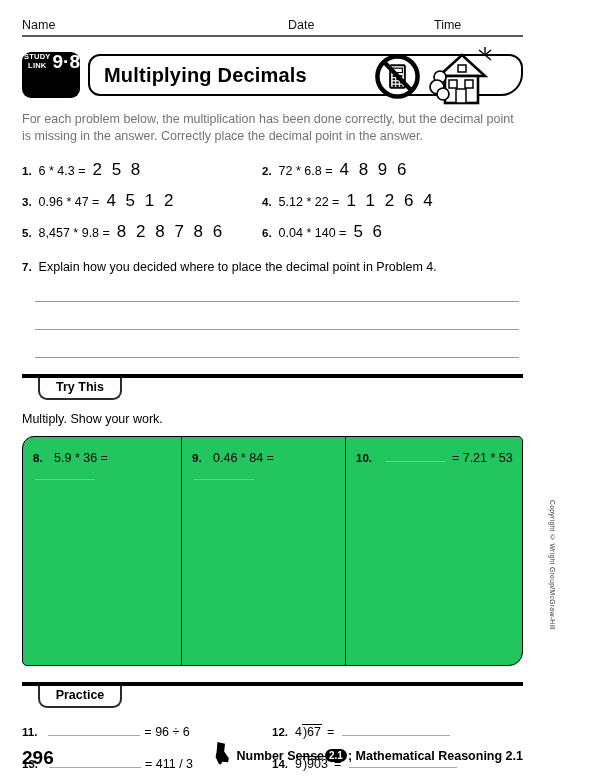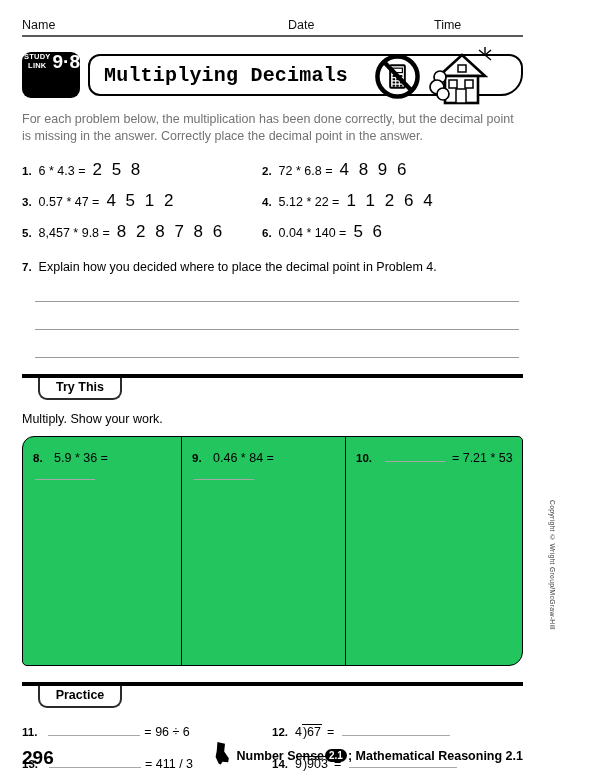--- a/index.html
+++ b/index.html
@@ -20,21 +20,21 @@
   .badge {
     width:58px; height:46px; background:#000; border-radius:9px;
     color:#fff; text-align:center; flex:0 0 auto; z-index:2;
     display:flex; flex-direction:row; justify-content:center;
   }
   .badge-top { font-size:7.5px; font-weight:bold; letter-spacing:0.2px; line-height:9px; }
   .badge-num { font-size:19px; font-weight:bold; line-height:19px; }
   .title-box {
     position:relative; flex:1; height:42px; margin-left:8px;
     border:2.2px solid #000; border-radius:12px 14px 22px 12px;
-    display:flex; align-items:center; background:#fff;font-family:Liberation Mono, monospace;
+    display:flex; align-items:center; background:#fff;
   }
   .title-text { font-size:20px; font-weight:bold; letter-spacing:0.2px; padding-left:14px; }
   .no-calc { position:absolute; right:100px; top:-3px; }
   .house { position:absolute; right:28px; top:-10px; }
 
   
   .intro { margin-top:12px; width:492px; font-size:12.5px; line-height:17px; color:#737373; }
   .probs { margin-top:15px; }
   .prob-row { display:flex; margin-bottom:11px; align-items:baseline; }
   .prob { display:flex; align-items:baseline; }
@@ -171,21 +171,21 @@
         </div>
         <div class="prob prob-c2">
           <span class="pnum">2.</span>
           <span class="pexpr">72 * 6.8 =</span>
           <span class="pans">4 8 9 6</span>
         </div>
       </div>
       <div class="prob-row">
         <div class="prob prob-c1">
           <span class="pnum">3.</span>
-          <span class="pexpr">0.57 * 47 =</span>
+          <span class="pexpr">0.96 * 47 =</span>
           <span class="pans">4 5 1 2</span>
         </div>
         <div class="prob prob-c2">
           <span class="pnum">4.</span>
           <span class="pexpr">5.12 * 22 =</span>
           <span class="pans">1 1 2 6 4</span>
         </div>
       </div>
       <div class="prob-row">
         <div class="prob prob-c1">

